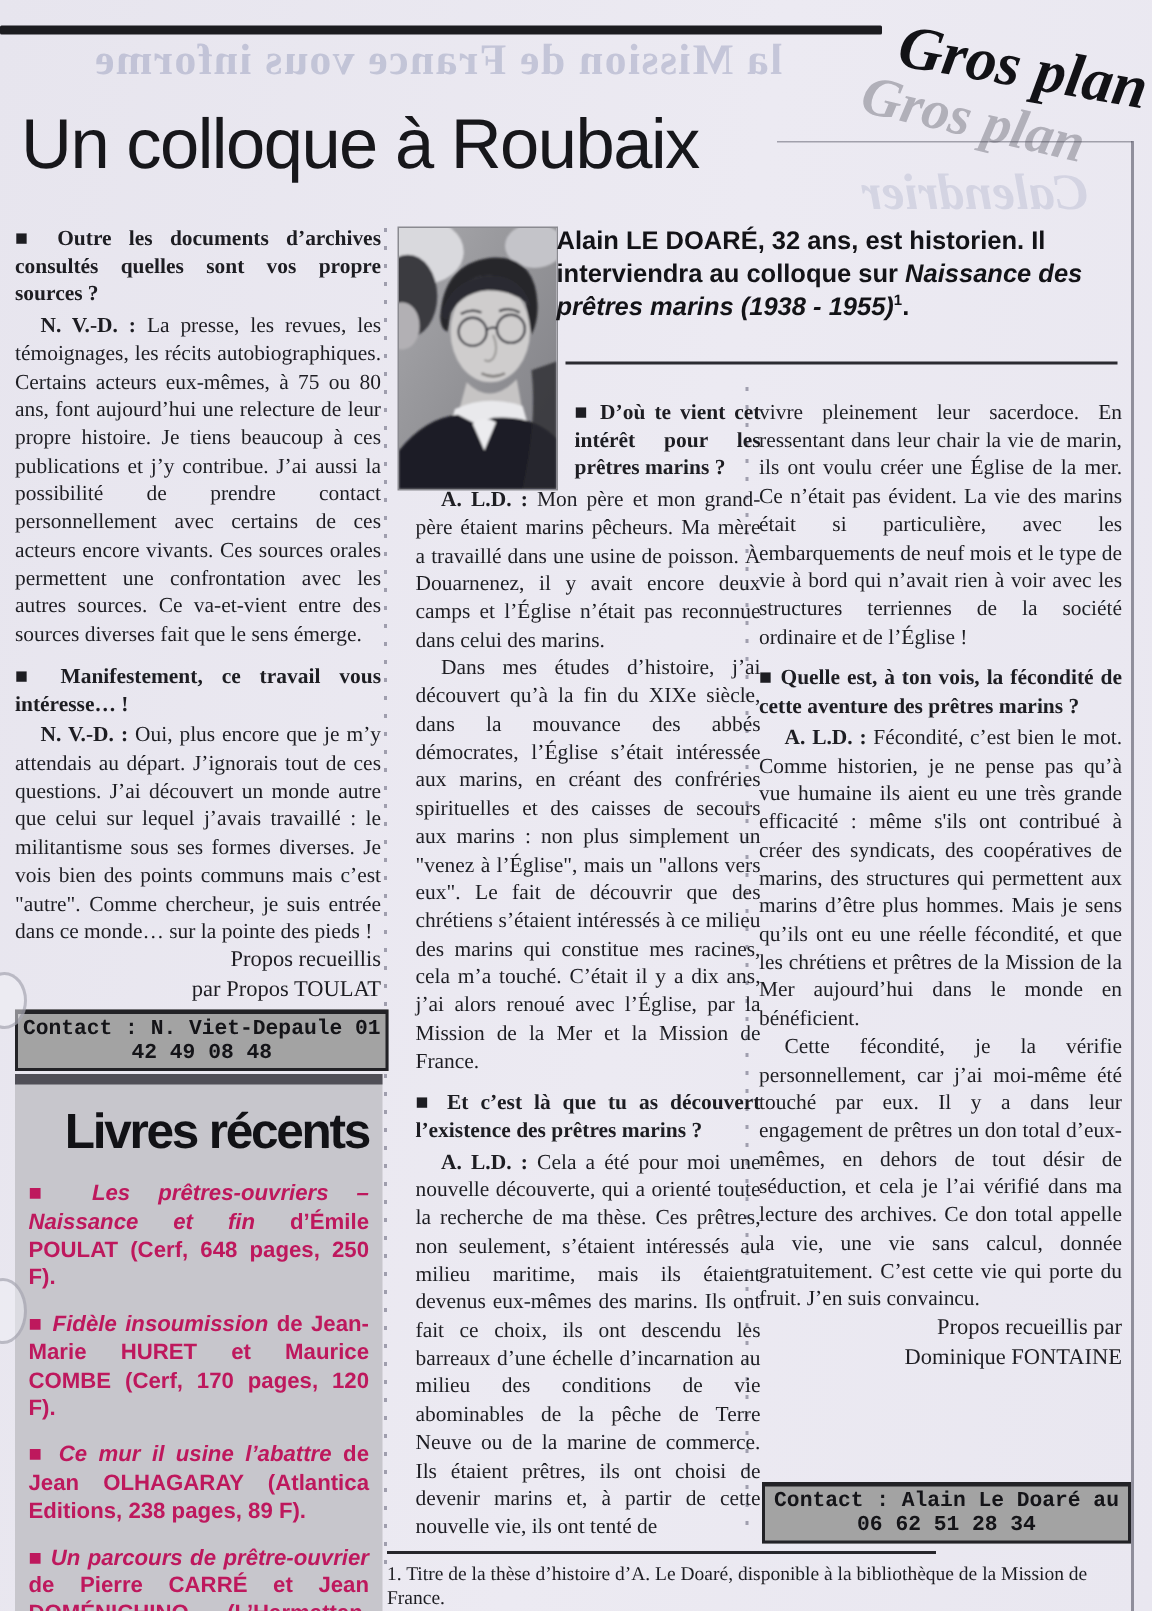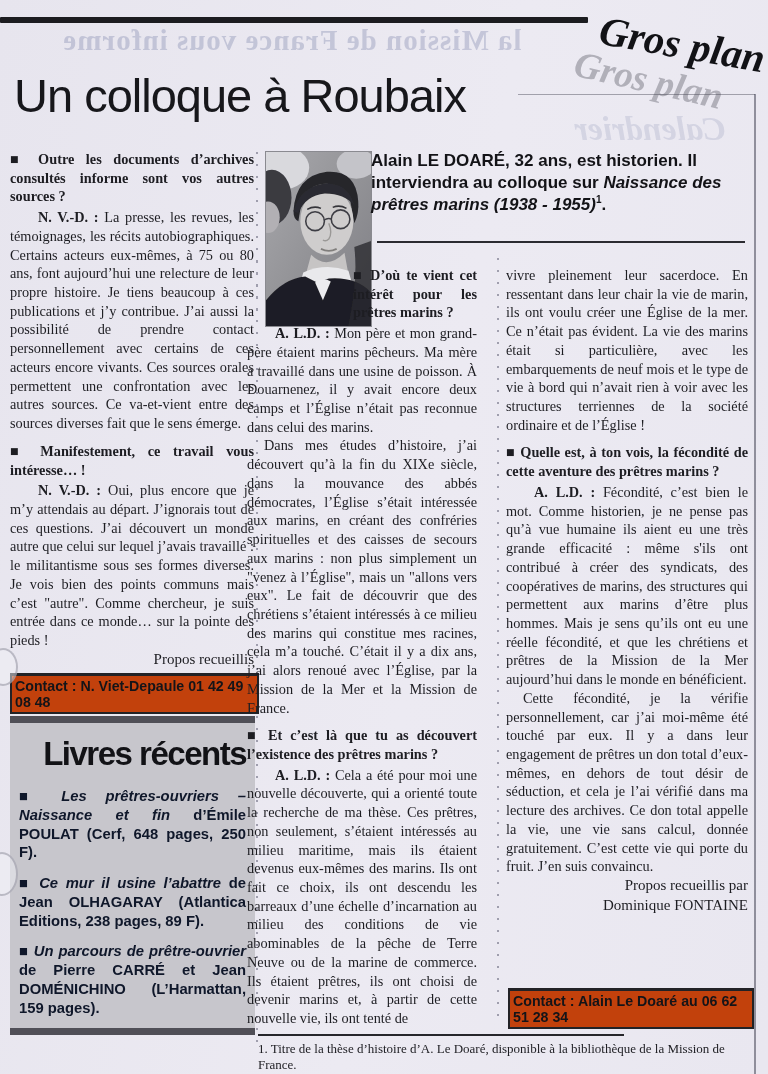--- a/index.html
+++ b/index.html
@@ -33,32 +33,32 @@
   }
   .right-hline{left:518px;top:94px;width:237px;height:1px;background:rgba(70,70,85,.45);}
   .right-vline{left:754px;top:94px;width:2px;height:980px;background:rgba(70,70,85,.55);}
   
   .dotsep{width:2px;background-image:repeating-linear-gradient(to bottom,rgba(55,55,80,.42) 0 2.5px,transparent 2.5px 12px);}
   .sep1{left:256px;top:152px;height:896px;}
   .sep2{left:497px;top:258px;height:766px;}
   
   .col{font-size:14.3px;line-height:1.31;text-align:justify;}
   .col1{left:10px;top:150px;width:244px;}
-  .col2{left:247px;top:266px;width:230px;}
+  .col2{left:277px;top:266px;width:230px;}
   .col3{left:506px;top:266px;width:242px;}
   .q{font-weight:bold;margin:9px 0 2px;}
   .q:first-child{margin-top:0;}
   .ans,.para{margin:0;text-indent:17px;}
   .noindent{text-indent:0;}
-  .lead{font-weight:bold;margin-left:11px;}
+  .lead{font-weight:bold;}
   .byline{text-align:right;margin-top:0;font-size:15px;line-height:1.32;}
   .contact{
-    background:#c2410c;border:2px solid #222226;border-top-width:3px;
-    padding:2px 3px;font-weight:bold;font-size:14.2px;
-    font-family:Liberation Sans, sans-serif;color:#141418;
+    background:#a3a3a3;border:2px solid #222226;border-top-width:3px;
+    padding:2px 3px;text-align:center;font-weight:bold;font-size:14.2px;
+    font-family:Liberation Mono, monospace;color:#141418;
   }
   .contact1{left:10px;top:673px;width:239px;}
   .contact2{left:508px;top:988px;width:236px;}
   
   .photo{left:265px;top:151px;width:107px;height:176px;border:1px solid #8a8a90;box-sizing:border-box;}
   .photo svg{display:block;width:100%;height:100%;}
   .caption{
     left:371px;top:150px;width:363px;
     font-family:"Liberation Sans",sans-serif;font-weight:bold;font-size:17px;line-height:1.28;
     color:#131317;text-align:left;
@@ -71,21 +71,21 @@
   .books{
     left:10px;top:716px;width:245px;box-sizing:border-box;
     background:#c7c6cc;border-top:7px solid #504f57;border-bottom:7px solid #504f57;
     padding:10px 9px 8px;
     font-family:"Liberation Sans",sans-serif;
   }
   .books-title{
     font-weight:bold;font-size:33px;letter-spacing:-1.5px;color:#121216;
     text-align:right;margin:2px 0 14px;
   }
-  .book-item{font-weight:bold;font-size:14.8px;line-height:1.27;text-align:justify;margin:0 0 12px;color:#0f172a;}
+  .book-item{font-weight:bold;font-size:14.8px;line-height:1.27;text-align:justify;margin:0 0 12px;color:#be185d;}
   .book-item:last-child{margin-bottom:2px;}
   .book-item .btitle{font-style:italic;}
   
   .footnote{left:258px;top:1034px;width:478px;font-size:13px;line-height:1.25;}
   .footnote-rule{width:366px;height:1.5px;background:#26262b;margin-bottom:5px;}
   
   .curl{border:2px solid rgba(125,125,140,.45);border-radius:50%;background:rgba(240,240,246,.5);}
   .curl1{left:-12px;top:648px;width:26px;height:34px;}
   .curl2{left:-14px;top:852px;width:28px;height:40px;}
 </style>
@@ -98,31 +98,32 @@
 <div class="abs logo">Gros plan</div>
 <h1 class="abs page-title" style="margin:4px;font-weight:400;">Un colloque à Roubaix</h1>
 <div class="abs ghost-calendrier">Calendrier</div>
 <div class="abs right-hline"></div>
 <div class="abs right-vline"></div>
 
 <div class="abs dotsep sep1"></div>
 <div class="abs dotsep sep2"></div>
 
 <div class="abs col col1">
-  <p class="q">■ Outre les documents d’archives consultés informe sont vos autres sources ?</p>
+  <p class="q">■ Outre les documents d’archives consultés quelles sont vos propre sources ?</p>
   <p class="ans"><span class="lead">N. V.-D. :</span><span> La presse, les revues, les témoignages, les récits autobiographiques. Certains acteurs eux-mêmes, à 75 ou 80 ans, font aujourd’hui une relecture de leur propre histoire. Je tiens beaucoup à ces publications et j’y contribue. J’ai aussi la possibilité de prendre contact personnellement avec certains de ces acteurs encore vivants. Ces sources orales permettent une confrontation avec les autres sources. Ce va-et-vient entre des sources diverses fait que le sens émerge.</span></p>
   <p class="q">■ Manifestement, ce travail vous intéresse… !</p>
   <p class="ans"><span class="lead">N. V.-D. :</span><span> Oui, plus encore que je m’y attendais au départ. J’ignorais tout de ces questions. J’ai découvert un monde autre que celui sur lequel j’avais travaillé : le militantisme sous ses formes diverses. Je vois bien des points communs mais c’est "autre". Comme chercheur, je suis entrée dans ce monde… sur la pointe des pieds !</span></p>
   <p class="byline"><span>Propos recueillis</span><br><span>par Propos TOULAT</span></p>
 </div>
 <div class="abs contact contact1">Contact : N. Viet-Depaule 01 42 49 08 48</div>
 
 <div class="abs books">
   <div class="books-title">Livres récents</div>
   <p class="book-item"><span>■</span> <span class="btitle">Les prêtres-ouvriers – Naissance et fin</span><span> d’Émile POULAT (Cerf, 648 pages, 250 F).</span></p>
+  <p class="book-item"><span>■</span> <span class="btitle">Fidèle insoumission</span><span> de Jean-Marie HURET et Maurice COMBE (Cerf, 170 pages, 120 F).</span></p>
   <p class="book-item"><span>■</span> <span class="btitle">Ce mur il usine l’abattre</span><span> de Jean OLHAGARAY (Atlantica Editions, 238 pages, 89 F).</span></p>
   <p class="book-item"><span>■</span> <span class="btitle">Un parcours de prêtre-ouvrier</span><span> de Pierre CARRÉ et Jean DOMÉNICHINO (L’Harmattan, 159 pages).</span></p>
 </div>
 
 <div class="abs photo">
   <svg viewBox="0 0 107 176" preserveAspectRatio="none">
     <defs>
       <linearGradient id="bgG" x1="0" y1="0" x2="1" y2="1">
         <stop offset="0" stop-color="#a8a8ac"></stop>
           <stop offset=".5" stop-color="#939397"></stop>

